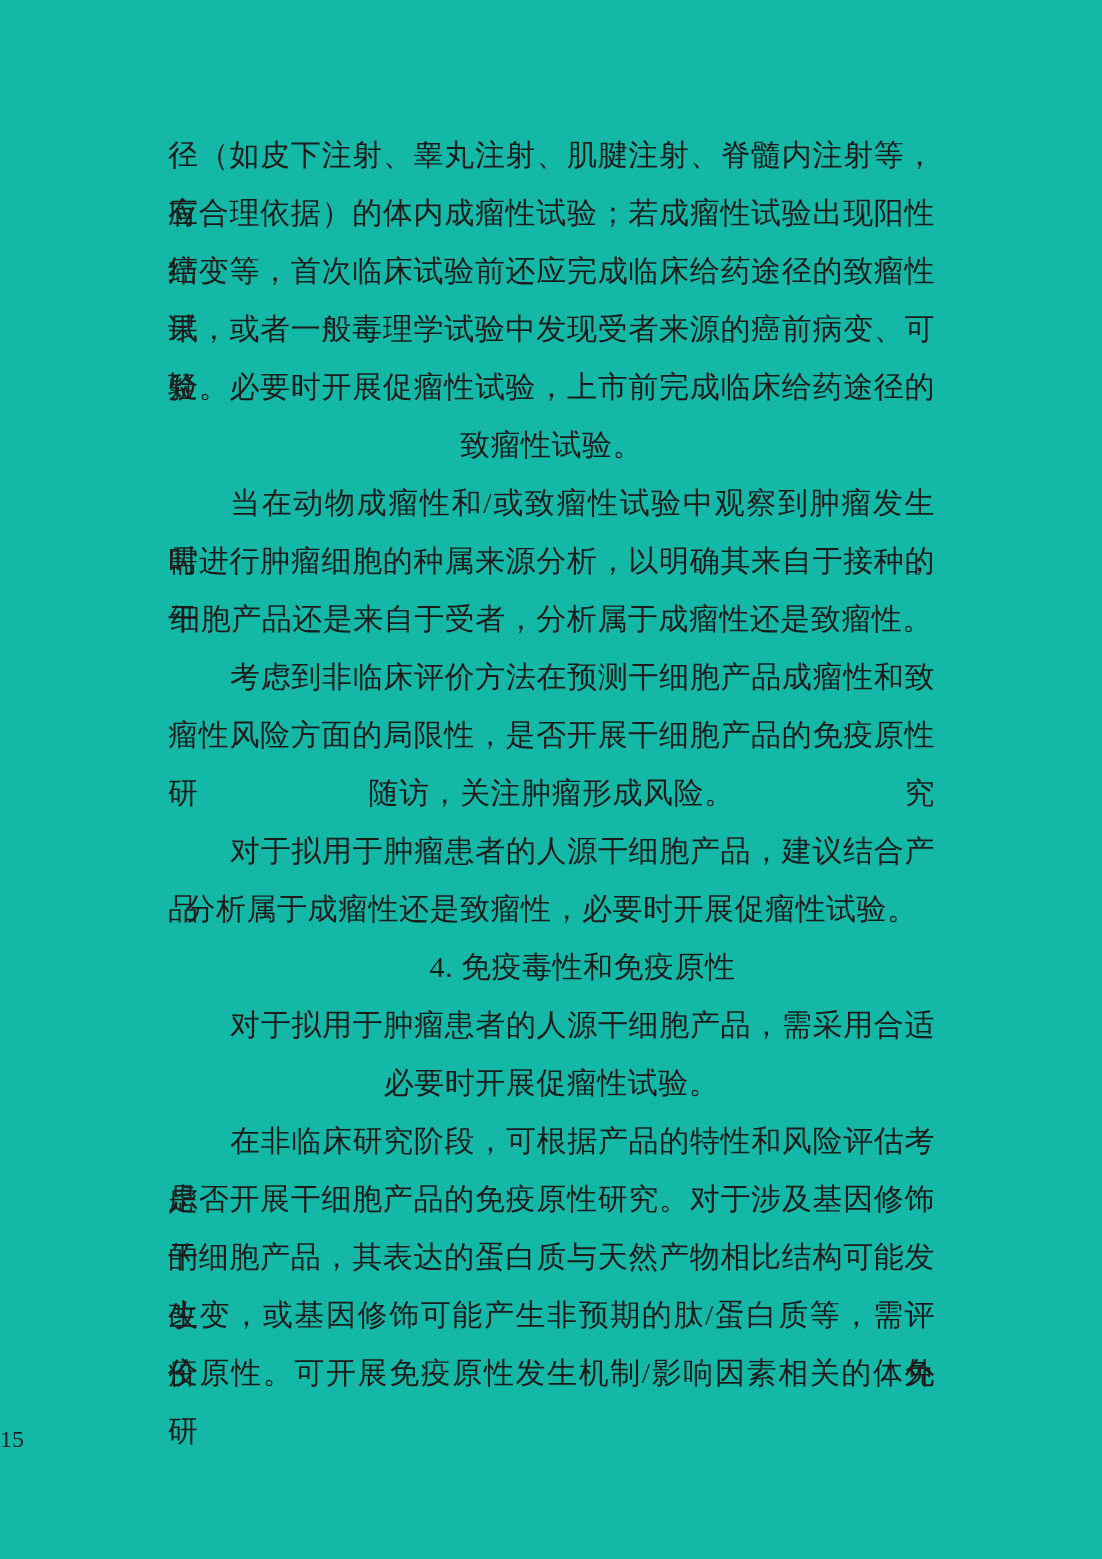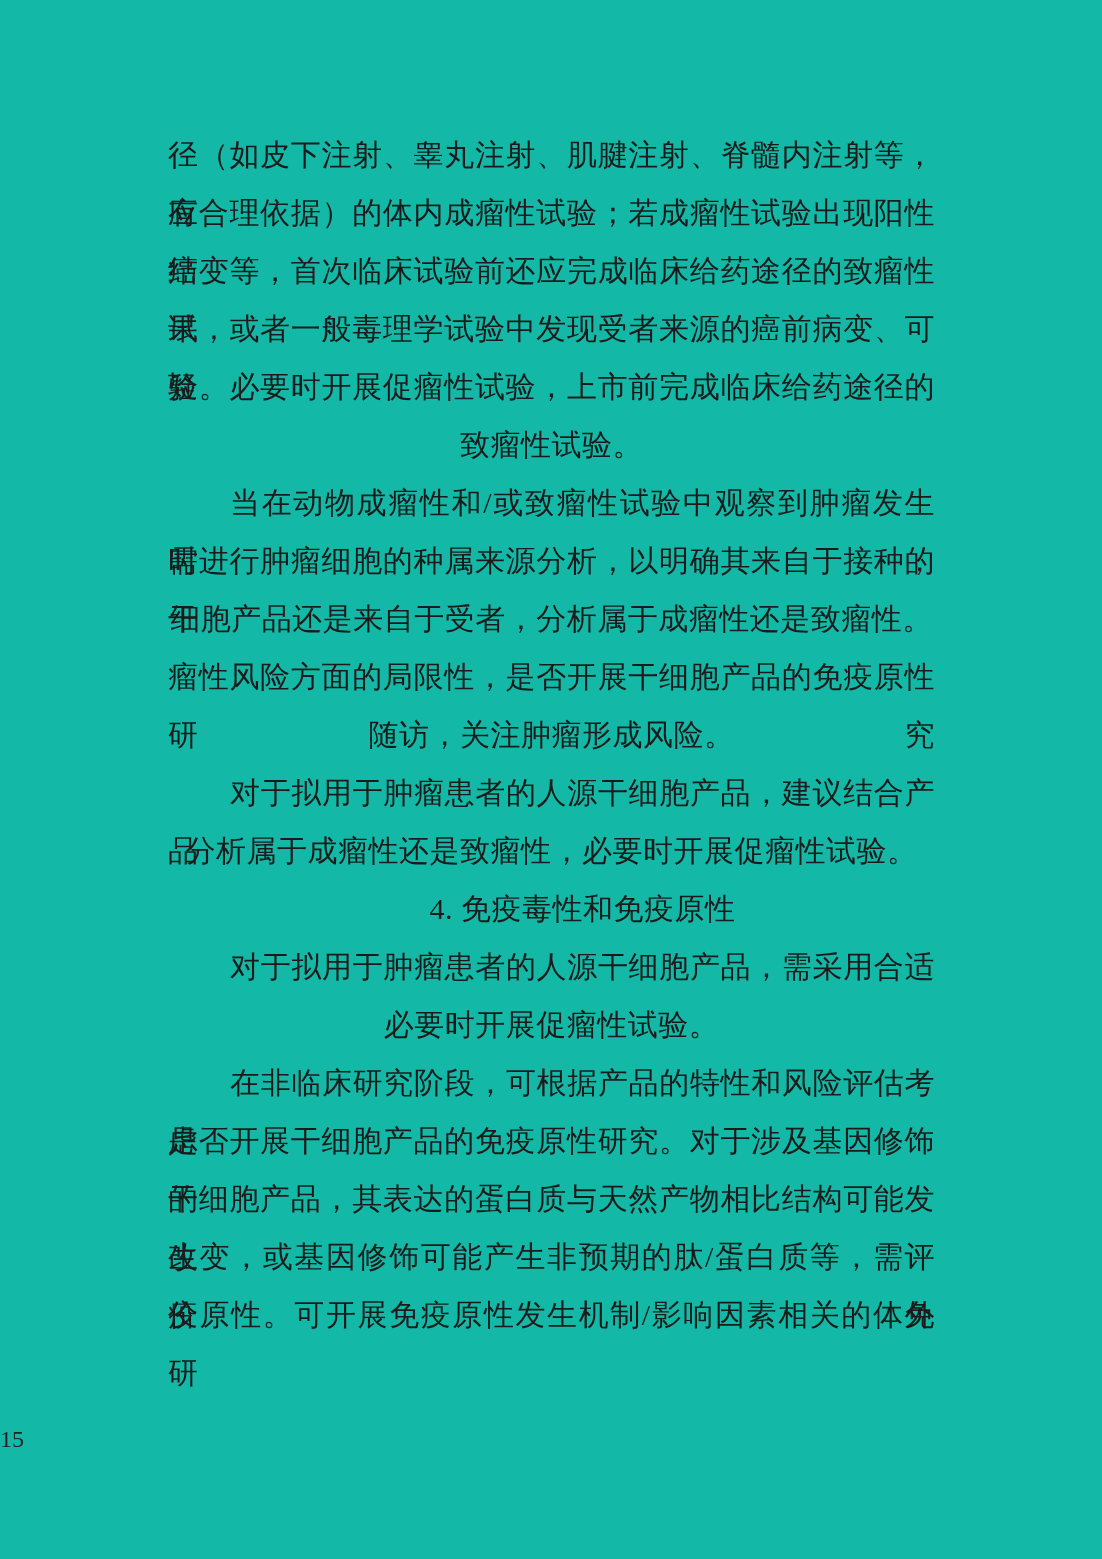--- a/index.html
+++ b/index.html
@@ -57,20 +57,21 @@
   <div class="text-block">
     <div class="ln jfy">径（如皮下注射、睾丸注射、肌腱注射、脊髓内注射等，应</div>
     <div class="ln jfy">有合理依据）的体内成瘤性试验；若成瘤性试验出现阳性结</div>
     <div class="ln jfy">癌变等，首次临床试验前还应完成临床给药途径的致瘤性试</div>
     <div class="ln jfy">果，或者一般毒理学试验中发现受者来源的癌前病变、可疑</div>
     <div class="ln jfy">验。必要时开展促瘤性试验，上市前完成临床给药途径的</div>
     <div class="ln">致瘤性试验。</div>
     <div class="ln jfy ind">当在动物成瘤性和/或致瘤性试验中观察到肿瘤发生时，</div>
     <div class="ln jfy">需进行肿瘤细胞的种属来源分析，以明确其来自于接种的干</div>
     <div class="ln">细胞产品还是来自于受者，分析属于成瘤性还是致瘤性。</div>
+    <div class="ln jfy ind">考虑到非临床评价方法在预测干细胞产品成瘤性和致</div>
     <div class="ln jfy">瘤性风险方面的局限性，是否开展干细胞产品的免疫原性研究</div>
     <div class="ln">随访，关注肿瘤形成风险。</div>
     <div class="ln jfy ind">对于拟用于肿瘤患者的人源干细胞产品，建议结合产品</div>
     <div class="ln">分析属于成瘤性还是致瘤性，必要时开展促瘤性试验。</div>
     <div class="ln ind">4.  免疫毒性和免疫原性</div>
     <div class="ln jfy ind">对于拟用于肿瘤患者的人源干细胞产品，需采用合适</div>
     <div class="ln">必要时开展促瘤性试验。</div>
     <div class="ln jfy ind">在非临床研究阶段，可根据产品的特性和风险评估考虑</div>
     <div class="ln jfy">是否开展干细胞产品的免疫原性研究。对于涉及基因修饰的</div>
     <div class="ln jfy">干细胞产品，其表达的蛋白质与天然产物相比结构可能发生</div>

